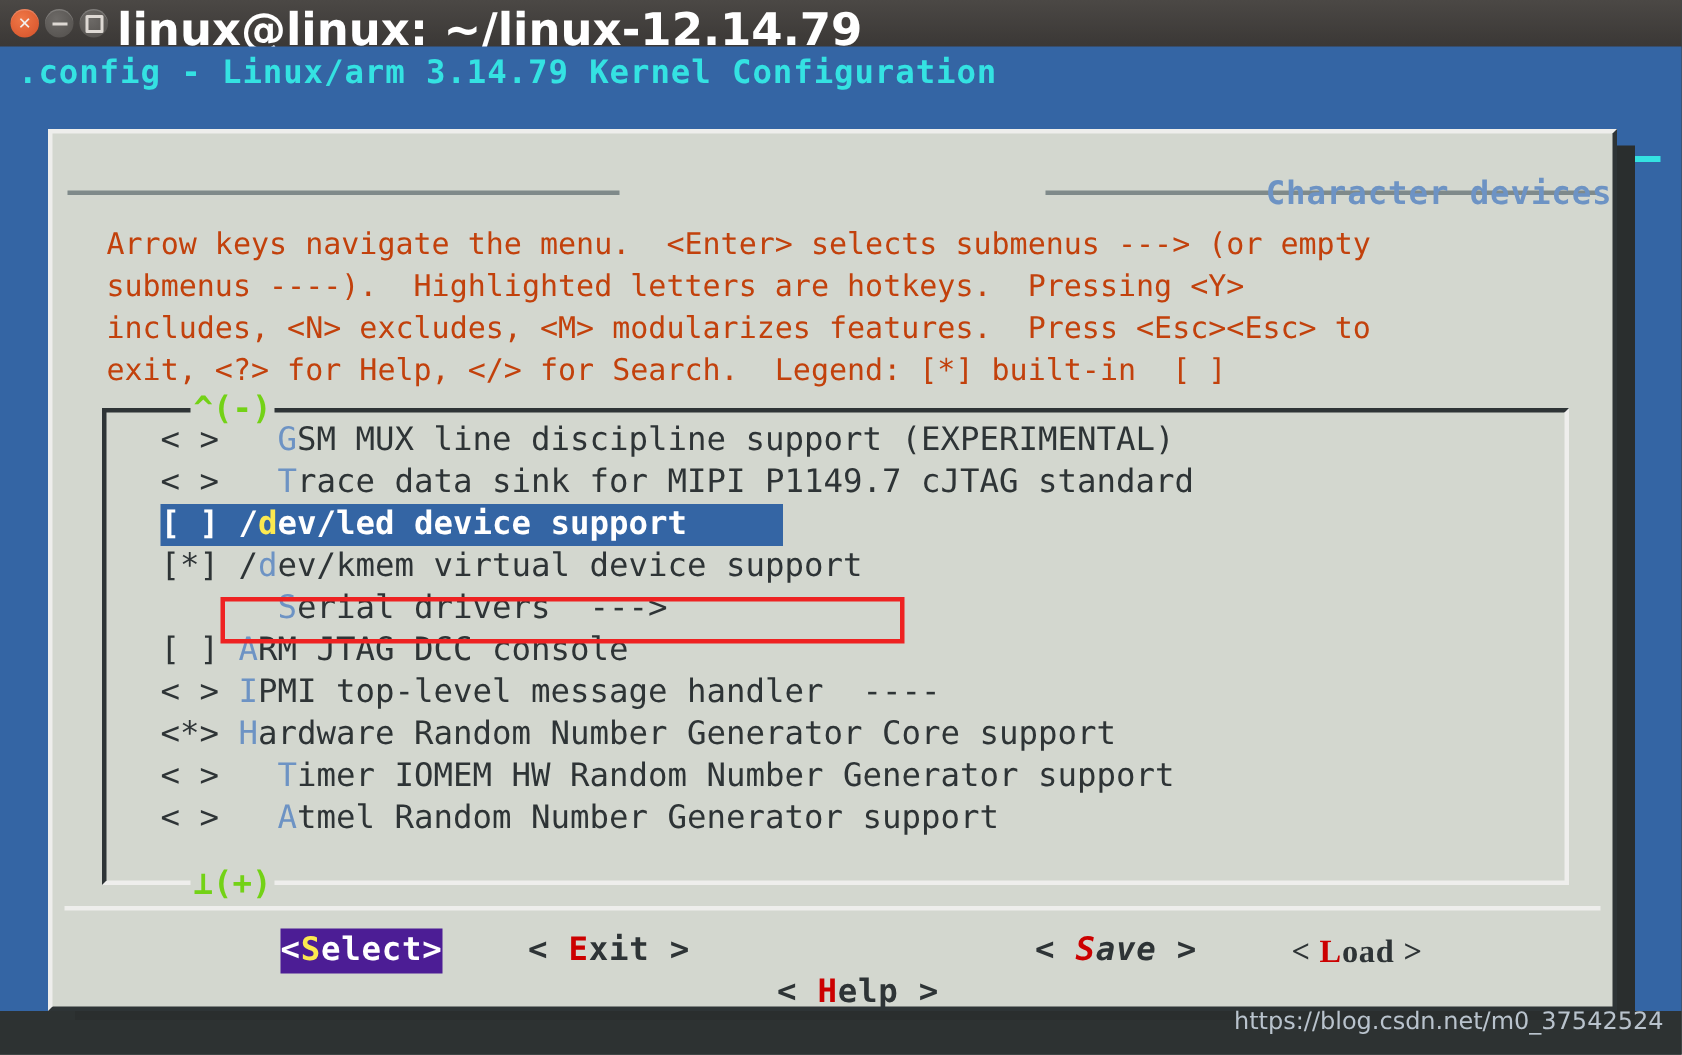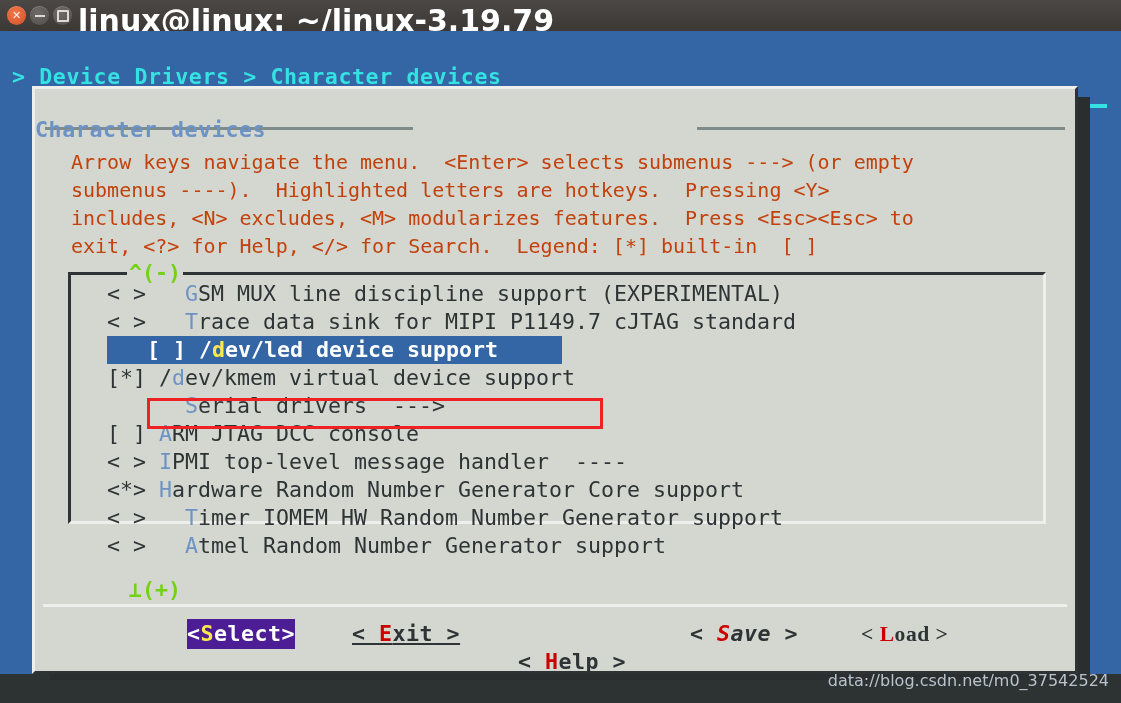--- a/index.html
+++ b/index.html
@@ -116,21 +116,21 @@
     border-left: 3px solid #eeeeec;
     border-right: 3px solid #2e3436;
     border-bottom: 3px solid #2e3436;
     box-sizing: border-box;
   }
 
   #dialog-title {
     position: absolute;
     left: 0; right: 0;
     top: 27px;
-    text-align: left;
+    text-align: right;
     color: #6d93c4;
     font-weight: bold;
     font-size: 21.6px;
     letter-spacing: 0.6px;
   }
   #dialog-title-rule-left,
   #dialog-title-rule-right {
     position: absolute;
     top: 38px;
     height: 3px;
@@ -150,21 +150,21 @@
     line-height: 28px;
     white-space: pre;
   }
 
   
   #list-box {
     position: absolute;
     left: 33px;
     top: 183px;
     width: 978px;
-    height: 252px;
+    height: 318px;
     border-top: 3px solid #2e3436;
     border-left: 3px solid #2e3436;
     border-right: 3px solid #eeeeec;
     border-bottom: 3px solid #eeeeec;
     box-sizing: border-box;
   }
 
   .scroll-marker {
     position: absolute;
     color: #73d216;
@@ -193,21 +193,20 @@
     white-space: pre;
     display: block;
     width: 905px;
   }
   .menu-row .hotkey { color: #6d93c4; }
   .menu-row.selected {
     background: #3465a4;
     color: #ffffff;
     font-weight: bold;
     width: 415px;
-    padding-left: 40px;
   }
   .menu-row.selected .hotkey { color: #fce94f; }
 
   
   #annotation-box {
     position: absolute;
     left: 112px;
     top: 309px;
     width: 456px;
     height: 31px;
@@ -244,21 +243,21 @@
     letter-spacing: 0.5px;
   }
   .dlg-button .bhot { color: #cc0000; }
   .dlg-button.active {
     background: #4c1d95;
     color: #ffffff;
   }
   .dlg-button.active .bhot { color: #fce94f; }
 
   #btn-select { left: 152px; }
-  #btn-exit   { left: 317px; text-decoration: underline; }
+  #btn-exit   { left: 317px; }
   #btn-help   { left: 483px; margin-top: 28px; }
   #btn-save   { left: 655px; font-style: italic; }
   #btn-load   { left: 826px; font-family: Liberation Serif, serif; }
 
   
   #watermark {
     position: absolute;
     right: 12px;
     bottom: 13px;
     color: #b9c3cd;
@@ -275,26 +274,26 @@
   <div id="title-bar">
     <div id="window-controls">
       <div class="wc wc-close">✕</div>
       <div class="wc wc-min">
           <span></span>
         </div>
       <div class="wc wc-max">
           <span></span>
         </div>
     </div>
-    <div id="title-text">linux@linux: ~/linux-3.19.79</div>
+    <div id="title-text">linux@linux: ~/linux-12.14.79</div>
   </div>
 
   <div id="menuconfig-screen">
 
-    <div id="header-breadcrumb">&gt; Device Drivers &gt; Character devices</div>
+    <div id="header-title">.config - Linux/arm 3.14.79 Kernel Configuration</div>
     <div id="breadcrumb-rule"></div>
 
     <div id="dialog-shadow"></div>
 
     <div id="dialog">
 
       <div id="dialog-title-rule-left"></div>
       <div id="dialog-title-rule-right"></div>
       <div id="dialog-title">Character devices</div>
 
@@ -311,14 +310,14 @@
       <div id="scroll-down" class="scroll-marker">⊥(+)</div>
 
       <div id="annotation-box"></div>
 
       <div id="button-bar-sep"></div>
       <div id="button-bar"><div class="dlg-button active" id="btn-select"><span>&lt;</span><span class="bhot">S</span><span>elect</span><span>&gt;</span></div><div class="dlg-button" id="btn-exit"><span>&lt; </span><span class="bhot">E</span><span>xit</span><span> &gt;</span></div><div class="dlg-button" id="btn-help"><span>&lt; </span><span class="bhot">H</span><span>elp</span><span> &gt;</span></div><div class="dlg-button" id="btn-save"><span>&lt; </span><span class="bhot">S</span><span>ave</span><span> &gt;</span></div><div class="dlg-button" id="btn-load"><span>&lt; </span><span class="bhot">L</span><span>oad</span><span> &gt;</span></div></div>
 
     </div>
   </div>
 
-  <div id="watermark">data://blog.csdn.net/m0_37542524</div>
+  <div id="watermark">https://blog.csdn.net/m0_37542524</div>
 </div>
 
 </body></html>

